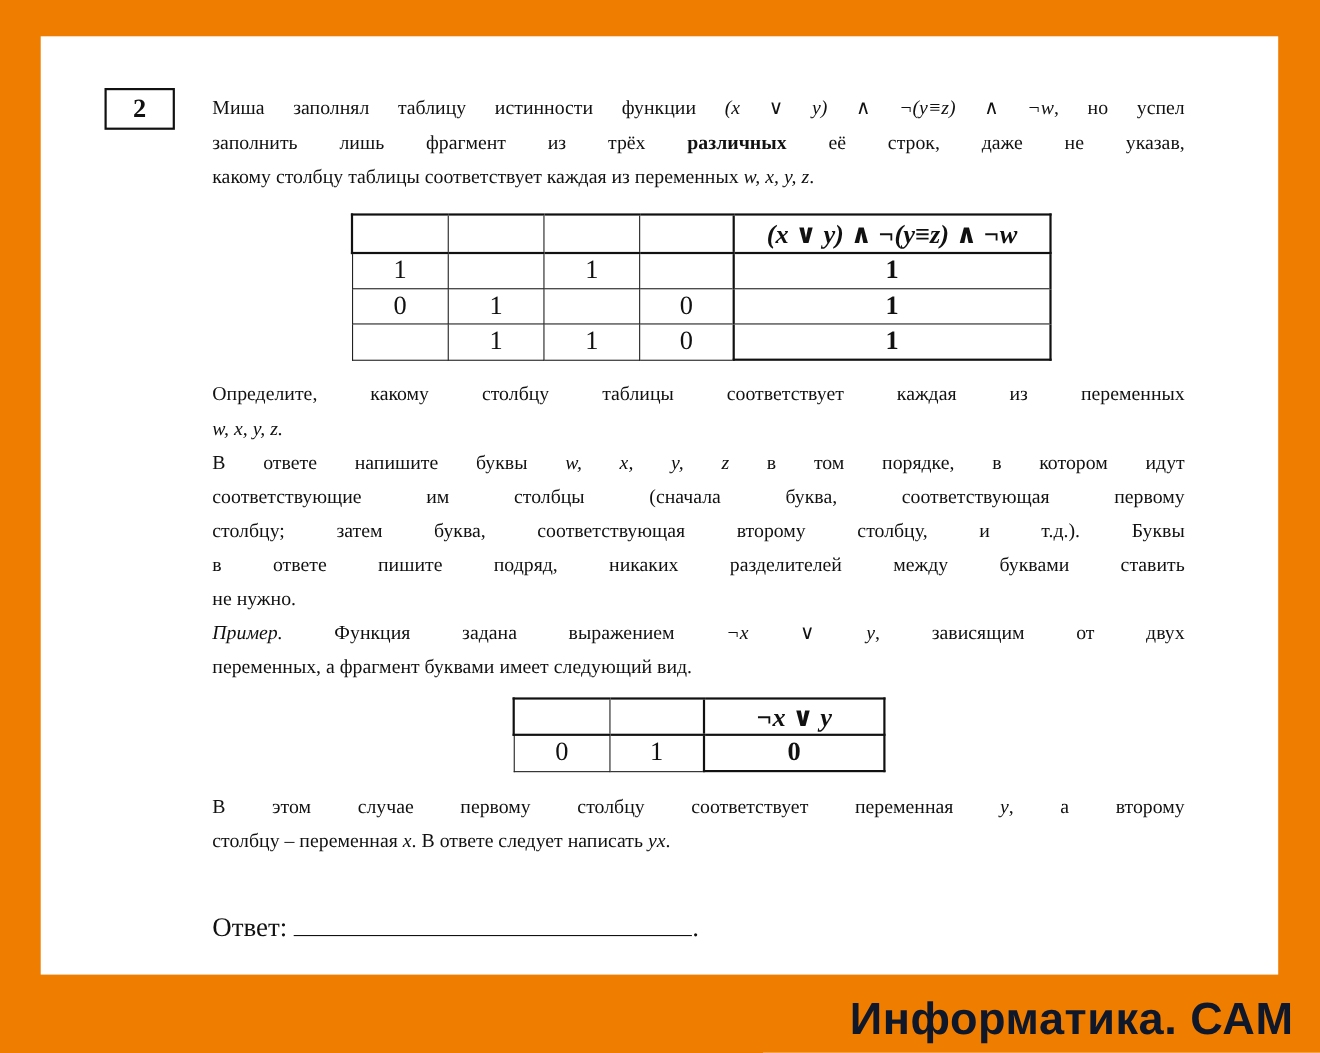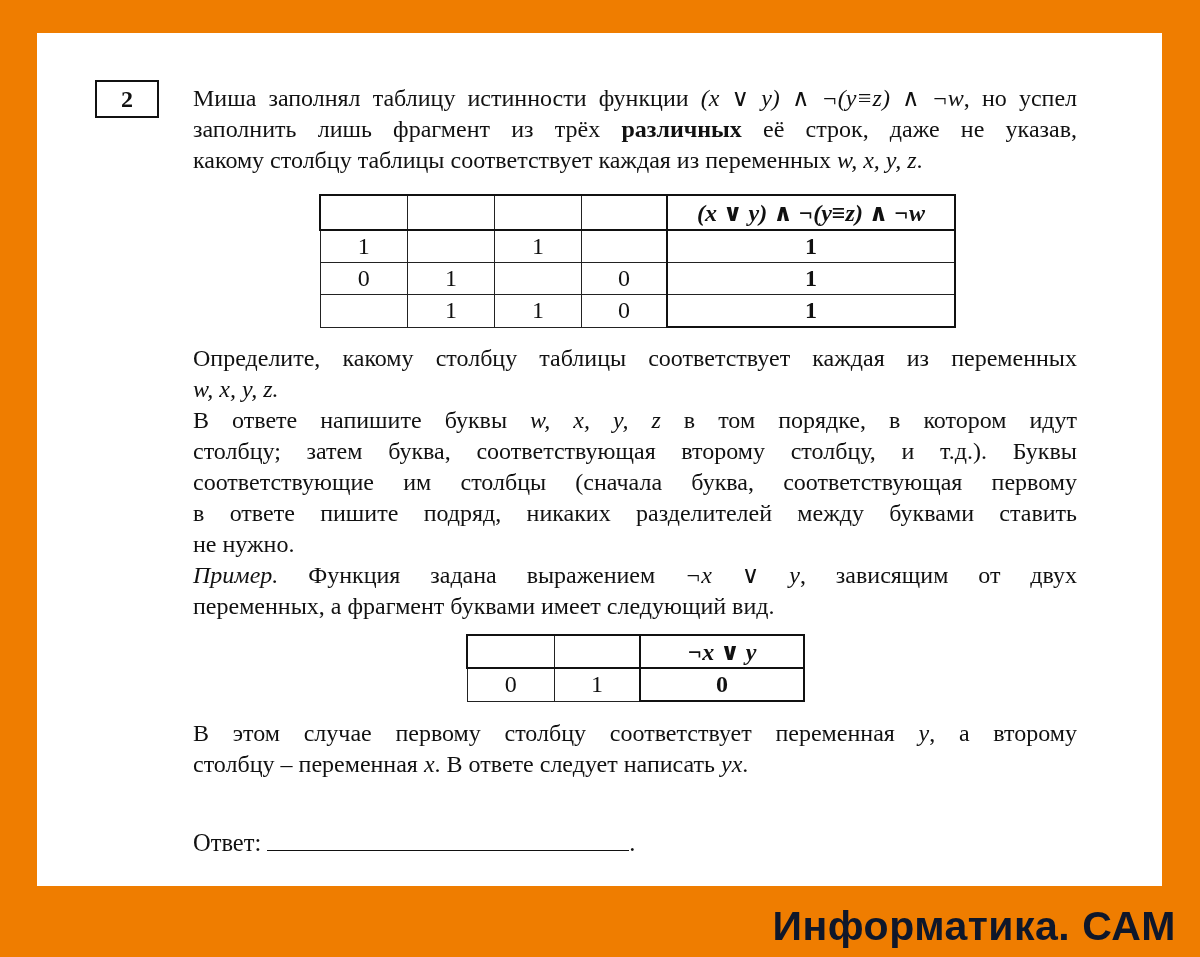--- a/index.html
+++ b/index.html
@@ -14,21 +14,21 @@
     position: absolute; left: 37px; top: 33px; width: 1125px; height: 853px;
     background: #ffffff;
   }
   .task-num {
     position: absolute; left: 95px; top: 80px; width: 64px; height: 38px;
     border: 2px solid #111; box-sizing: border-box;
     font-weight: bold; font-size: 24px; text-align: center; line-height: 34px;
   }
   .text {
     position: absolute; left: 193px; width: 884px;
-    font-size: 24px; line-height: 31px; text-align: justify;
+    font-size: 18px; line-height: 31px; text-align: justify;
   }
   .text i { font-style: italic; }
   .line { display: block; text-align: justify; text-align-last: justify; }
   .line.last { text-align-last: left; }
   table.tt { position: absolute; border-collapse: collapse; font-size: 24px; }
   table.tt td {
     border: 1px solid #222; text-align: center; padding: 0; height: 31px;
   }
   .fcol { border-left: 2.5px solid #111 !important; border-right: 2.5px solid #111 !important; font-weight: bold; }
   .hdr td { border-top: 2.5px solid #111 !important; border-bottom: 2.5px solid #111 !important; }
@@ -97,22 +97,22 @@
   </tr>
 </tbody>
   </table>
 
 <div class="text" style="top:343px;">
   <span class="line">Определите, какому столбцу таблицы соответствует каждая из переменных</span>
   <span class="line last"><i>w, x, y, z.</i></span>
   <span class="line">
     <span>В ответе напишите буквы </span><i>w, x, y, z</i><span> в том порядке, в котором идут</span>
   </span>
+  <span class="line">соответствующие им столбцы (сначала буква, соответствующая первому</span>
   <span class="line">столбцу; затем буква, соответствующая второму столбцу, и т.д.). Буквы</span>
-  <span class="line">соответствующие им столбцы (сначала буква, соответствующая первому</span>
   <span class="line">в ответе пишите подряд, никаких разделителей между буквами ставить</span>
   <span class="line last">не нужно.</span>
   <span class="line">
     <i>Пример.</i><span> Функция задана выражением </span><i>¬x ∨ y</i><span>, зависящим от двух</span>
   </span>
   <span class="line last">переменных, а фрагмент буквами имеет следующий вид.</span>
 </div>
 
 <table class="tt" style="left:466px; top:634px;">
   <tbody>

